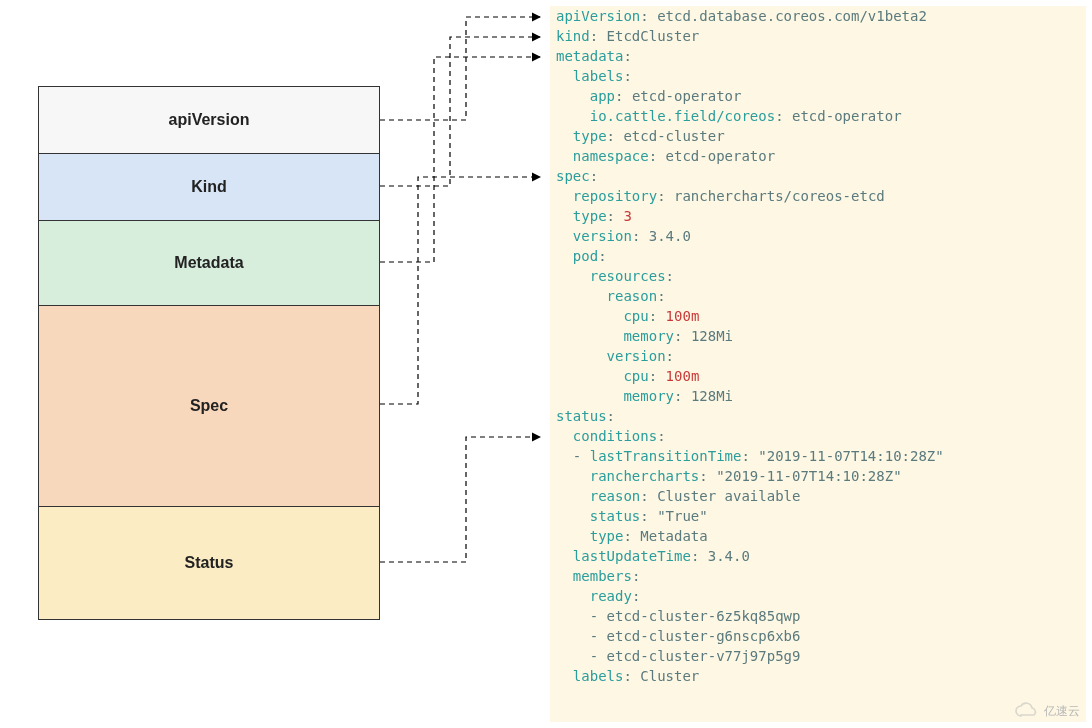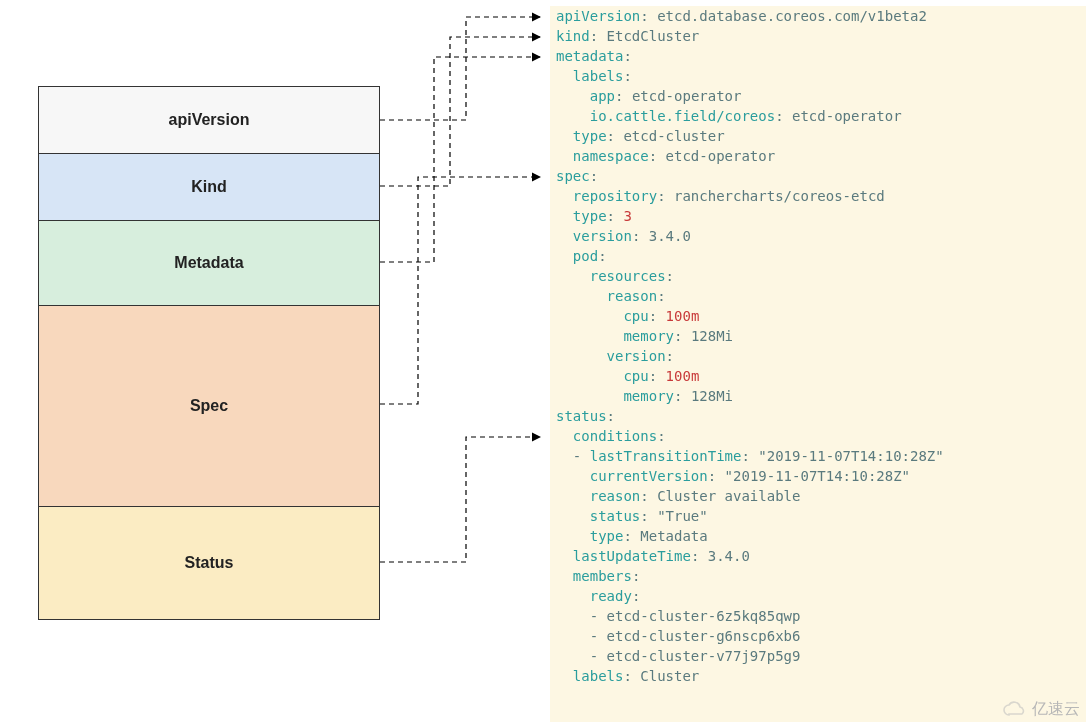--- a/index.html
+++ b/index.html
@@ -13,21 +13,21 @@
   .box.spec{height:200px;background:#f8d8bd}
   .box.status{height:112px;background:#fbecc3}
   .yaml{position:absolute;left:550px;top:6px;width:536px;height:716px;background:#fdf7e3;
         font-family:"Menlo","Consolas",monospace;font-size:14px;line-height:20px;white-space:pre;
         padding:0 6px;color:#5a7a7e;box-sizing:border-box;overflow:hidden}
   .k{color:#2a9d9d}
   .v{color:#5a7a7e}
   .n{color:#c83a3a}
   svg.conn{position:absolute;left:0;top:0;width:1092px;height:728px;pointer-events:none}
   .arrowhead{fill:#000}
-  .watermark{position:absolute;right:12px;bottom:8px;display:flex;align-items:center;gap:4px;color:#b7b7b7;font-size:16px}
+  .watermark{position:absolute;right:12px;bottom:8px;display:flex;align-items:center;gap:4px;color:#b7b7b7;font-size:12px}
   .watermark svg{opacity:.55}
 </style>
 </head>
 <body>
 
 <div class="stage">
 
   <div class="boxes">
     <div class="box apiv">
         <span>apiVersion</span>
@@ -62,21 +62,21 @@
     <span class="k">resources</span>:
       <span class="k">reason</span>:
         <span class="k">cpu</span>: <span class="n">100m</span>
         <span class="k">memory</span>: <span class="v">128Mi</span>
       <span class="k">version</span>:
         <span class="k">cpu</span>: <span class="n">100m</span>
         <span class="k">memory</span>: <span class="v">128Mi</span>
 <span class="k">status</span>:
   <span class="k">conditions</span>:
   - <span class="k">lastTransitionTime</span>: <span class="v">"2019-11-07T14:10:28Z"</span>
-    <span class="k">currentVersion</span>: <span class="v">"2019-11-07T14:10:28Z"</span>
+    <span class="k">ranchercharts</span>: <span class="v">"2019-11-07T14:10:28Z"</span>
     <span class="k">reason</span>: <span class="v">Cluster available</span>
     <span class="k">status</span>: <span class="v">"True"</span>
     <span class="k">type</span>: <span class="v">Metadata</span>
   <span class="k">lastUpdateTime</span>: <span class="v">3.4.0</span>
   <span class="k">members</span>:
     <span class="k">ready</span>:
     - <span class="v">etcd-cluster-6z5kq85qwp</span>
     - <span class="v">etcd-cluster-g6nscp6xb6</span>
     - <span class="v">etcd-cluster-v77j97p5g9</span>
   <span class="k">labels</span>: <span class="v">Cluster</span></div>

